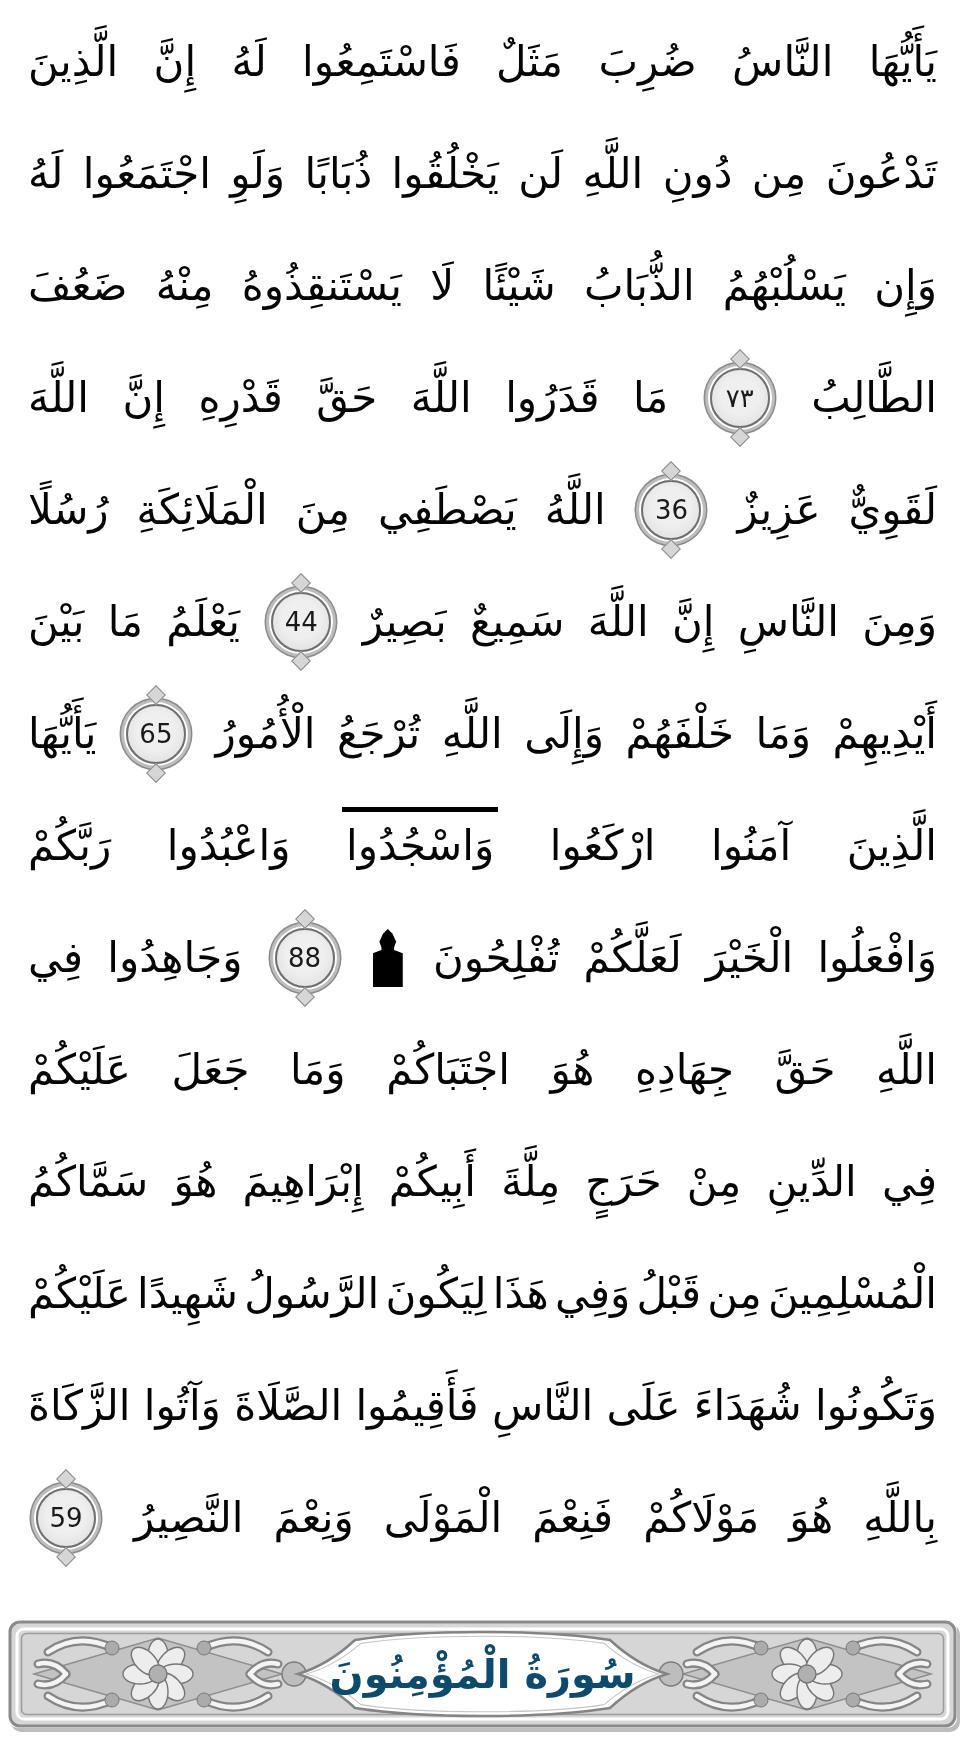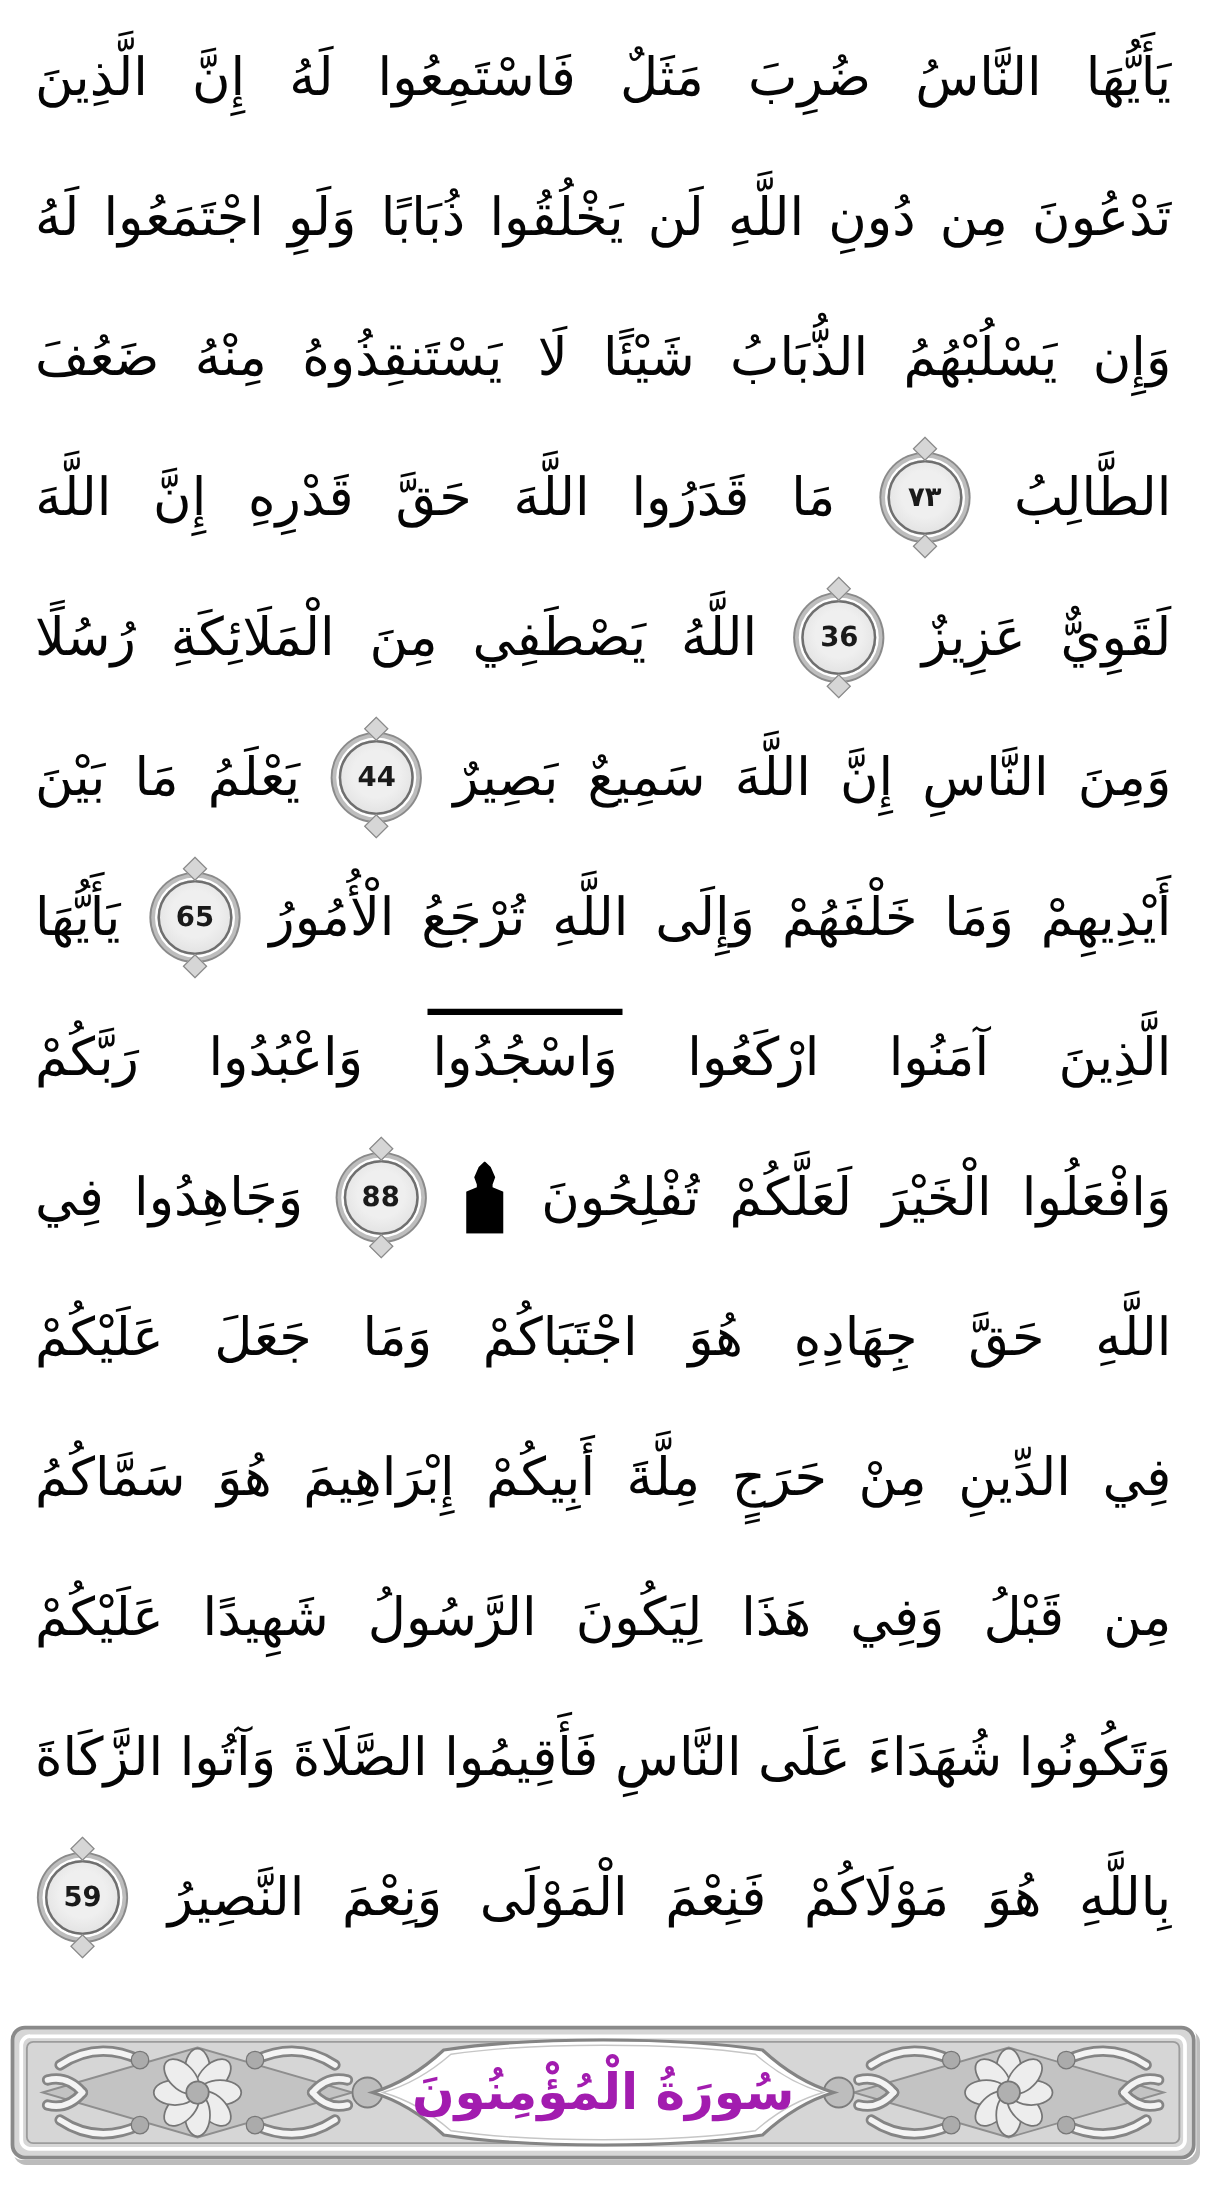--- a/index.html
+++ b/index.html
@@ -27,23 +27,22 @@
   .sajdah-word::after{
     content:"";position:absolute;left:-4px;right:-4px;top:-18px;height:5px;background:#000;
   }
   .verse-marker{
     position:relative;flex:0 0 auto;
     width:56px;height:56px;border-radius:50%;
     background:radial-gradient(circle at 50% 45%, #efefef 45%, #dadada 100%);
     border:2px solid #6f6f6f;
     box-shadow:0 0 0 2px #ffffff, 0 0 0 5px #bdbdbd, 0 0 0 6.5px #8a8a8a;
     display:flex;align-items:center;justify-content:center;
-    font-size:22px;color:#1a1a1a;
+    font-size:26px;color:#1a1a1a;
     margin:15px 8px;
-    font-weight:bold;
   }
   .verse-marker::before,.verse-marker::after{
     content:"";position:absolute;left:50%;width:12px;height:12px;
     background:#d6d6d6;border:1.5px solid #8a8a8a;
     transform:translateX(-50%) rotate(45deg);
   }
   .verse-marker::before{top:-18px;}
   .verse-marker::after{bottom:-18px;}
   .sajdah-symbol{
     flex:0 0 auto;width:30px;height:58px;background:#000;margin:0 6px;
@@ -53,21 +52,21 @@
     position:relative;
     width:949px;height:108px;
     margin:46px auto 0 auto;
     box-shadow:3px 4px 0 #bcbcbc;
     border-radius:10px;
   }
   .surah-banner svg{display:block;width:949px;height:108px;}
   .surah-title{
     position:absolute;top:0;left:0;right:0;bottom:0;
     display:flex;align-items:center;justify-content:center;
-    font-size:40px;font-weight:bold;color:#a21caf;
+    font-size:40px;font-weight:bold;color:#0c4a6e;
     pointer-events:none;
     letter-spacing:0;
   }
 </style>
 </head>
 <body>
 
 <div class="page">
 
   <div class="text-block">
@@ -180,20 +179,21 @@
         <span class="word">الدِّينِ</span>
         <span class="word">مِنْ</span>
         <span class="word">حَرَجٍ</span>
         <span class="word">مِلَّةَ</span>
         <span class="word">أَبِيكُمْ</span>
         <span class="word">إِبْرَاهِيمَ</span>
         <span class="word">هُوَ</span>
         <span class="word">سَمَّاكُمُ</span>
       </div>
       <div class="quran-line">
+        <span class="word">الْمُسْلِمِينَ</span>
         <span class="word">مِن</span>
         <span class="word">قَبْلُ</span>
         <span class="word">وَفِي</span>
         <span class="word">هَذَا</span>
         <span class="word">لِيَكُونَ</span>
         <span class="word">الرَّسُولُ</span>
         <span class="word">شَهِيدًا</span>
         <span class="word">عَلَيْكُمْ</span>
       </div>
       <div class="quran-line">

